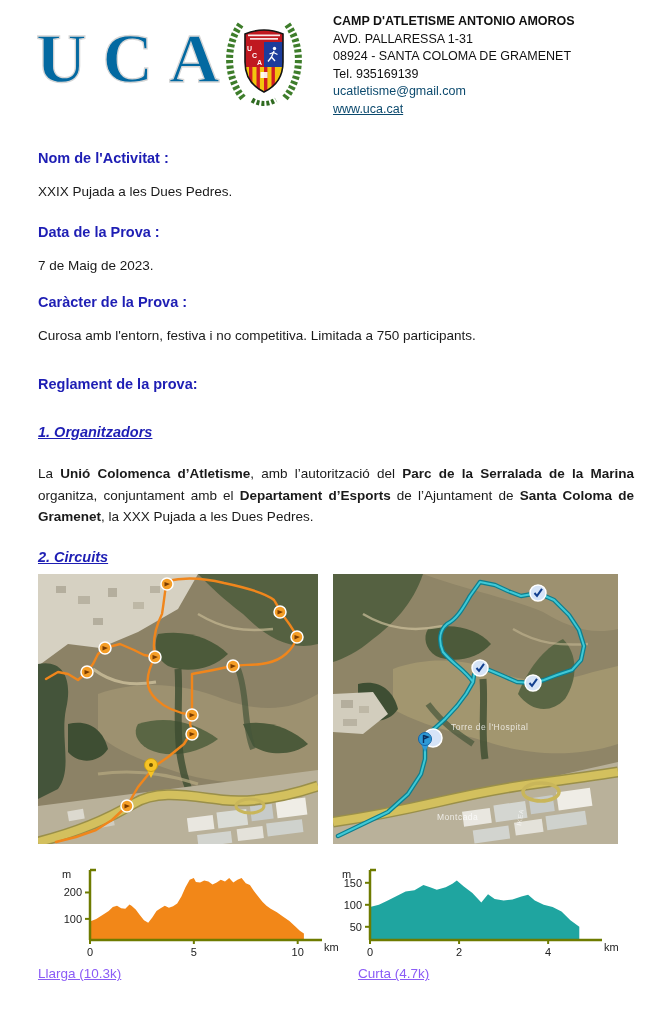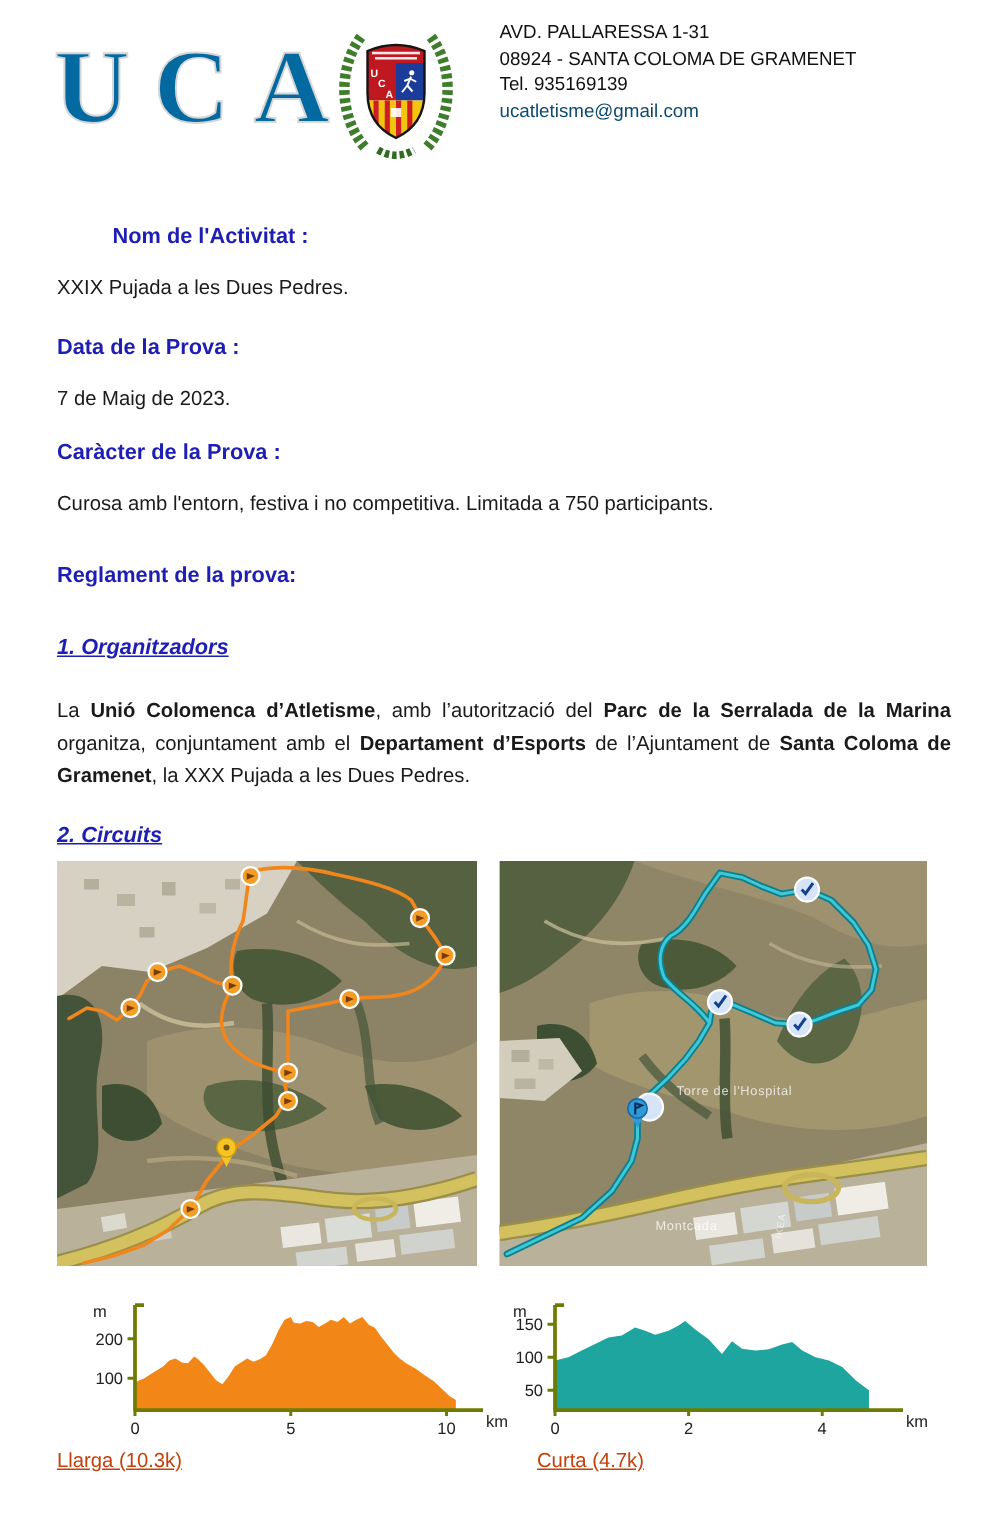--- a/index.html
+++ b/index.html
@@ -13,21 +13,21 @@
   
   .contact{font-size:12.5px;line-height:17.6px;color:#111;}
   .contact .b{font-weight:bold;}
   .lnk{color:#0c4a6e;text-decoration:none;cursor:pointer;}
   .lnk.u{text-decoration:underline;}
   
   .h{font-size:14.5px;font-weight:bold;color:#1e1eb4;}
   .h.iu{font-style:italic;text-decoration:underline;}
   .body-text{font-size:13.5px;color:#1a1a1a;}
   .just{width:596px;text-align:justify;line-height:21.5px;}
-  .doclink{font-size:13.5px;color:#c2410c;text-decoration:underline;cursor:pointer;}
+  .doclink{font-size:13.5px;color:#8b5cf6;text-decoration:underline;cursor:pointer;}
   .tick{font:11px "Liberation Sans",sans-serif;fill:#222;}
   .maplabel{font:8.5px "Liberation Sans",sans-serif;fill:#ffffff;opacity:.75;letter-spacing:.5px;}
   .maplabel.small{font-size:6.5px;opacity:.6;}
   svg{display:block;}
 </style>
 </head>
 <body>
 
 <div class="page">
 
@@ -69,27 +69,29 @@
         <rect x="32.5" y="55" width="3.4" height="26" fill="#d01c24"></rect>
         <rect x="40" y="55" width="3.4" height="26" fill="#d01c24"></rect>
         <rect x="47.5" y="55" width="3.4" height="26" fill="#d01c24"></rect>
         <rect x="36.5" y="60" width="7" height="6" fill="#ffffff" opacity="0.9"></rect>
       </g>
       <path d="M21,22 Q40,14 59,22 L59,50 Q59,71 40,80 Q21,71 21,50 Z" fill="none" stroke="#141414" stroke-width="1.6"></path>
     </svg>
   </div>
 
   <div class="abs contact" style="left:333px;top:13px;">
+    <div class="b">CAMP D'ATLETISME ANTONIO AMOROS</div>
     <div>AVD. PALLARESSA 1-31</div>
     <div>08924 - SANTA COLOMA DE GRAMENET</div>
     <div>Tel. 935169139</div>
     <div><a class="lnk">ucatletisme@gmail.com</a></div>
-  </div>
-
-  <div class="abs h" style="left:38px;top:150px;margin-left:37px;">Nom de l'Activitat :</div>
+    <div><a class="lnk u">www.uca.cat</a></div>
+  </div>
+
+  <div class="abs h" style="left:38px;top:150px;">Nom de l'Activitat :</div>
   <div class="abs body-text" style="left:38px;top:184px;">XXIX Pujada a les Dues Pedres.</div>
 
   <div class="abs h" style="left:38px;top:224px;">Data de la Prova :</div>
   <div class="abs body-text" style="left:38px;top:258px;">7 de Maig de 2023.</div>
 
   <div class="abs h" style="left:38px;top:294px;">Caràcter de la Prova :</div>
   <div class="abs body-text" style="left:38px;top:328px;">Curosa amb l'entorn, festiva i no competitiva. Limitada a 750 participants.</div>
 
   <div class="abs h" style="left:38px;top:376px;">Reglament de la prova:</div>
 

